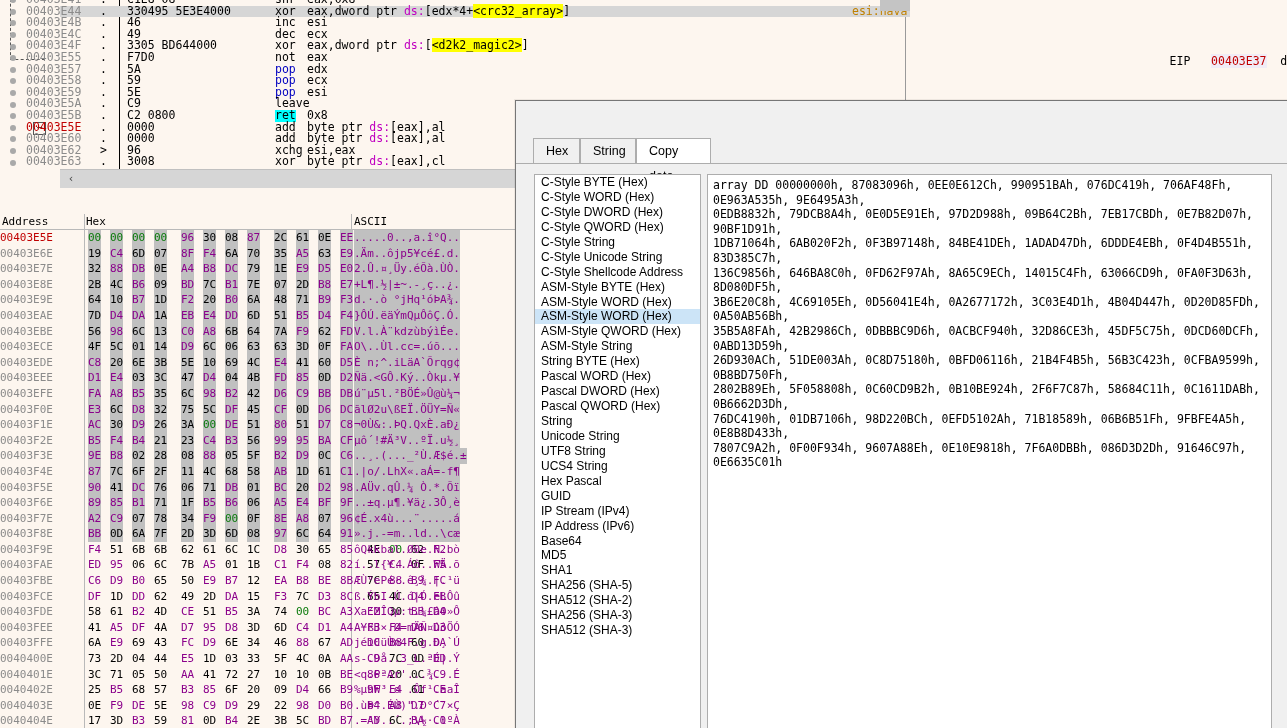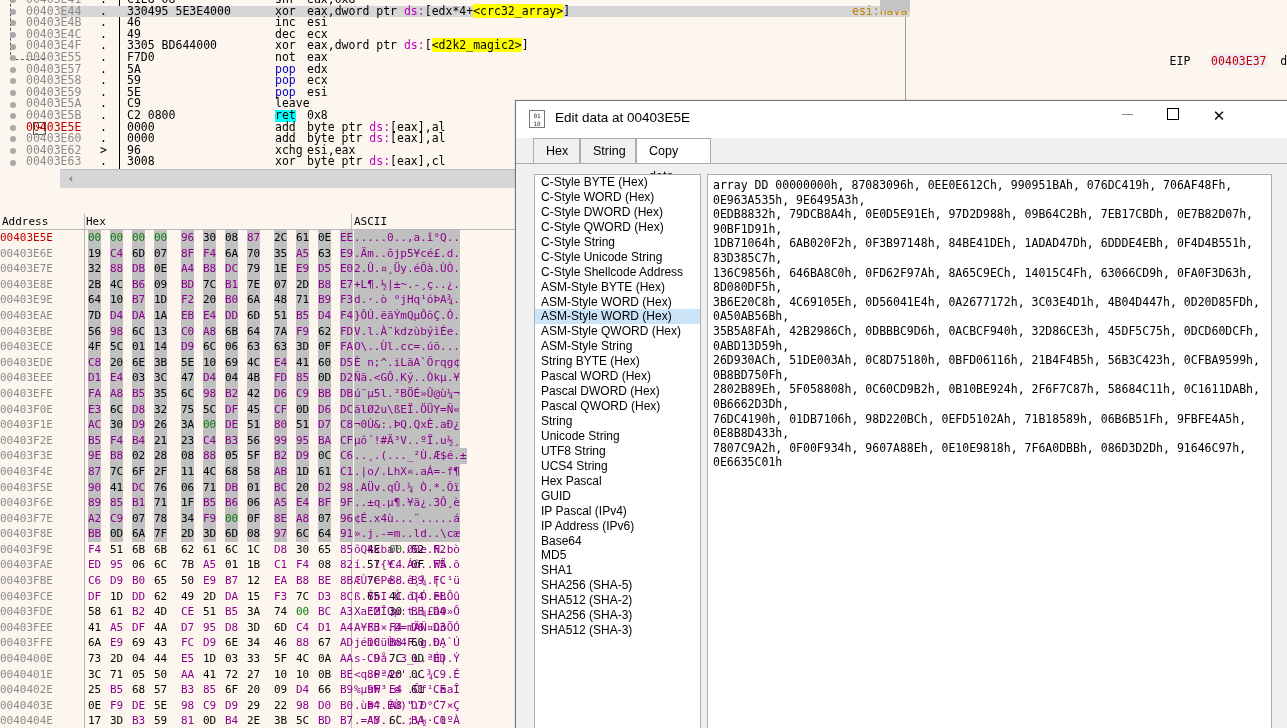--- a/index.html
+++ b/index.html
@@ -290,29 +290,20 @@
         <div class="drow2"><span class="addr">0040400E</span><span class="hexcell c-nm" style="left: 88px;">73</span><span class="hexcell c-nm" style="left: 110px;">2D</span><span class="hexcell c-nm" style="left: 132px;">04</span><span class="hexcell c-nm" style="left: 154px;">44</span><span class="hexcell c-hi" style="left: 181px;">E5</span><span class="hexcell c-nm" style="left: 203px;">1D</span><span class="hexcell c-nm" style="left: 225px;">03</span><span class="hexcell c-nm" style="left: 247px;">33</span><span class="hexcell c-nm" style="left: 274px;">5F</span><span class="hexcell c-nm" style="left: 296px;">4C</span><span class="hexcell c-nm" style="left: 318px;">0A</span><span class="hexcell c-hi" style="left: 340px;">AA</span><span class="hexcell c-hi" style="left: 367px;">C9</span><span class="hexcell c-nm" style="left: 389px;">7C</span><span class="hexcell c-nm" style="left: 411px;">0D</span><span class="hexcell c-hi" style="left: 433px;">DD</span><span class="asciicell">s-.Då..3_L.ªÉ|.Ý</span></div>
         <div class="drow2"><span class="addr">0040401E</span><span class="hexcell c-nm" style="left: 88px;">3C</span><span class="hexcell c-nm" style="left: 110px;">71</span><span class="hexcell c-nm" style="left: 132px;">05</span><span class="hexcell c-nm" style="left: 154px;">50</span><span class="hexcell c-hi" style="left: 181px;">AA</span><span class="hexcell c-nm" style="left: 203px;">41</span><span class="hexcell c-nm" style="left: 225px;">72</span><span class="hexcell c-nm" style="left: 247px;">27</span><span class="hexcell c-nm" style="left: 274px;">10</span><span class="hexcell c-nm" style="left: 296px;">10</span><span class="hexcell c-nm" style="left: 318px;">0B</span><span class="hexcell c-hi" style="left: 340px;">BE</span><span class="hexcell c-hi" style="left: 367px;">86</span><span class="hexcell c-nm" style="left: 389px;">20</span><span class="hexcell c-nm" style="left: 411px;">0C</span><span class="hexcell c-hi" style="left: 433px;">C9</span><span class="asciicell">&lt;q.PªAr'...¾. .É</span></div>
         <div class="drow2"><span class="addr">0040402E</span><span class="hexcell c-nm" style="left: 88px;">25</span><span class="hexcell c-hi" style="left: 110px;">B5</span><span class="hexcell c-nm" style="left: 132px;">68</span><span class="hexcell c-nm" style="left: 154px;">57</span><span class="hexcell c-hi" style="left: 181px;">B3</span><span class="hexcell c-hi" style="left: 203px;">85</span><span class="hexcell c-nm" style="left: 225px;">6F</span><span class="hexcell c-nm" style="left: 247px;">20</span><span class="hexcell c-nm" style="left: 274px;">09</span><span class="hexcell c-hi" style="left: 296px;">D4</span><span class="hexcell c-nm" style="left: 318px;">66</span><span class="hexcell c-hi" style="left: 340px;">B9</span><span class="hexcell c-hi" style="left: 367px;">9F</span><span class="hexcell c-hi" style="left: 389px;">E4</span><span class="hexcell c-nm" style="left: 411px;">61</span><span class="hexcell c-hi" style="left: 433px;">CE</span><span class="asciicell">%µhW³.o .Ôf¹.äaÎ</span></div>
         <div class="drow2"><span class="addr">0040403E</span><span class="hexcell c-nm" style="left: 88px;">0E</span><span class="hexcell c-hi" style="left: 110px;">F9</span><span class="hexcell c-hi" style="left: 132px;">DE</span><span class="hexcell c-nm" style="left: 154px;">5E</span><span class="hexcell c-hi" style="left: 181px;">98</span><span class="hexcell c-hi" style="left: 203px;">C9</span><span class="hexcell c-hi" style="left: 225px;">D9</span><span class="hexcell c-nm" style="left: 247px;">29</span><span class="hexcell c-nm" style="left: 274px;">22</span><span class="hexcell c-hi" style="left: 296px;">98</span><span class="hexcell c-hi" style="left: 318px;">D0</span><span class="hexcell c-hi" style="left: 340px;">B0</span><span class="hexcell c-hi" style="left: 367px;">B4</span><span class="hexcell c-hi" style="left: 389px;">A8</span><span class="hexcell c-hi" style="left: 411px;">D7</span><span class="hexcell c-hi" style="left: 433px;">C7</span><span class="asciicell">.ùÞ^.ÉÙ)".Ð°´¨×Ç</span></div>
         <div class="drow2"><span class="addr">0040404E</span><span class="hexcell c-nm" style="left: 88px;">17</span><span class="hexcell c-nm" style="left: 110px;">3D</span><span class="hexcell c-hi" style="left: 132px;">B3</span><span class="hexcell c-nm" style="left: 154px;">59</span><span class="hexcell c-hi" style="left: 181px;">81</span><span class="hexcell c-nm" style="left: 203px;">0D</span><span class="hexcell c-hi" style="left: 225px;">B4</span><span class="hexcell c-nm" style="left: 247px;">2E</span><span class="hexcell c-nm" style="left: 274px;">3B</span><span class="hexcell c-nm" style="left: 296px;">5C</span><span class="hexcell c-hi" style="left: 318px;">BD</span><span class="hexcell c-hi" style="left: 340px;">B7</span><span class="hexcell c-hi" style="left: 367px;">AD</span><span class="hexcell c-nm" style="left: 389px;">6C</span><span class="hexcell c-hi" style="left: 411px;">BA</span><span class="hexcell c-hi" style="left: 433px;">C0</span><span class="asciicell">.=³Y..´.;\½·.lºÀ</span></div>
       </div>
   </div>
 
   <div class="dlg">
 
-    <div class="dlg-title">
-      <div class="dlg-ticon">01<br>10</div>
-      <div class="dlg-ttext">Edit data at 00403E5E</div>
-      <div class="dlg-btns">
-        <div class="wbtn min"><span class="glyph-min"></span></div>
-        <div class="wbtn max"><span class="glyph-max"></span></div>
-        <div class="wbtn close"><span class="glyph-close">✕</span></div>
-      </div>
-    </div>
 
     <div class="dlg-tabs" id="dialog-tabs">
         <div class="dtab" style="left: 17px; width: 47px;">Hex</div>
         <div class="dtab" style="left: 64px; width: 56px;">String</div>
         <div class="dtab active" style="left: 120px; width: 75px;">Copy data</div>
       </div>
     <div class="dlg-tabsline"></div>
 
     <div class="fmt-list" id="format-list">
         <div class="fmt-item">C-Style BYTE (Hex)</div>
@@ -330,21 +321,21 @@
         <div class="fmt-item">String BYTE (Hex)</div>
         <div class="fmt-item">Pascal WORD (Hex)</div>
         <div class="fmt-item">Pascal DWORD (Hex)</div>
         <div class="fmt-item">Pascal QWORD (Hex)</div>
         <div class="fmt-item">String</div>
         <div class="fmt-item">Unicode String</div>
         <div class="fmt-item">UTF8 String</div>
         <div class="fmt-item">UCS4 String</div>
         <div class="fmt-item">Hex Pascal</div>
         <div class="fmt-item">GUID</div>
-        <div class="fmt-item">IP Pascal (IPv4)</div>
+        <div class="fmt-item">IP Stream (IPv4)</div>
         <div class="fmt-item">IP Address (IPv6)</div>
         <div class="fmt-item">Base64</div>
         <div class="fmt-item">MD5</div>
         <div class="fmt-item">SHA1</div>
         <div class="fmt-item">SHA256 (SHA-5)</div>
         <div class="fmt-item">SHA512 (SHA-2)</div>
         <div class="fmt-item">SHA256 (SHA-3)</div>
         <div class="fmt-item">SHA512 (SHA-3)</div>
       </div>
 

